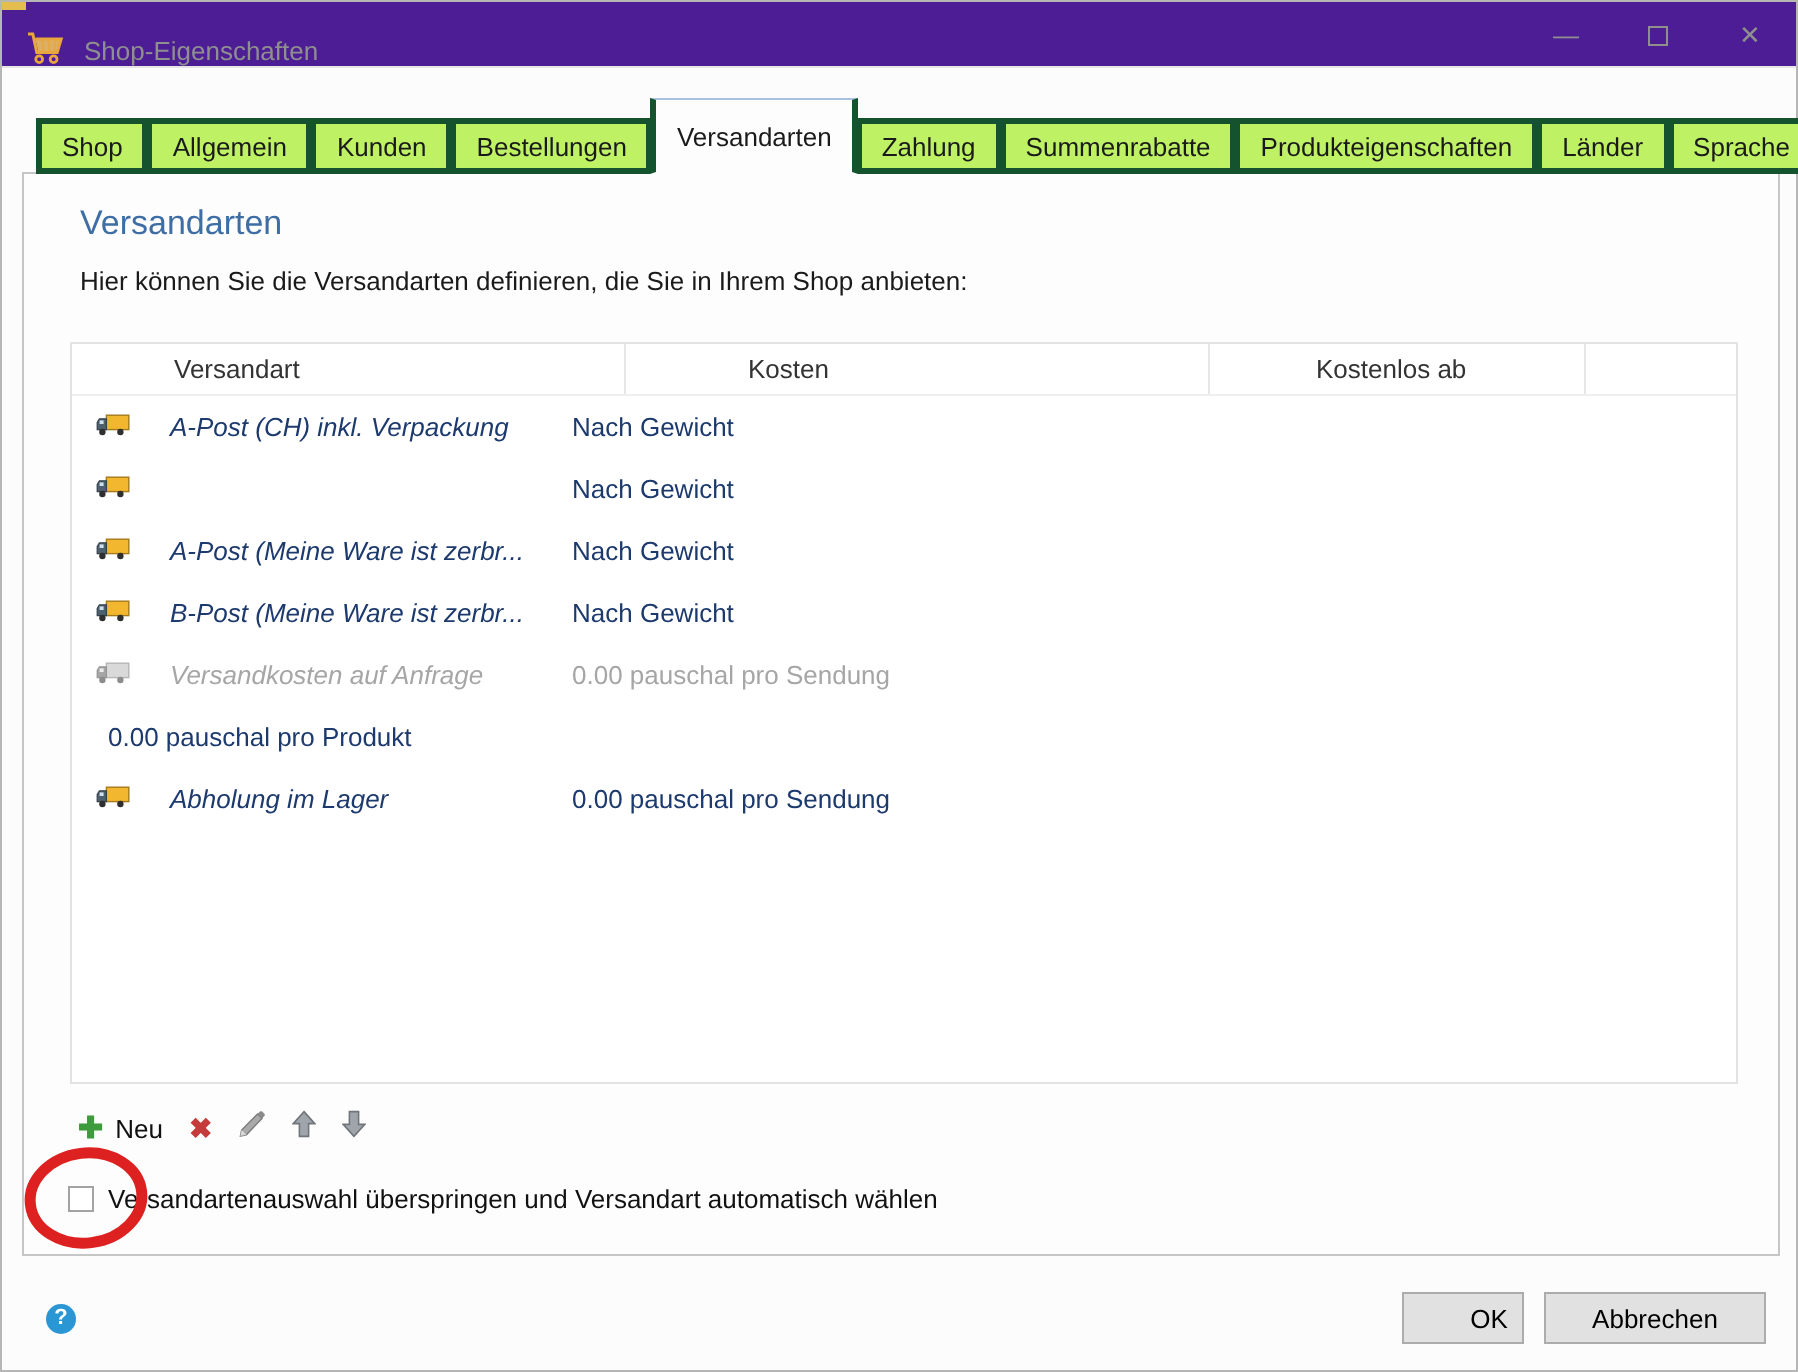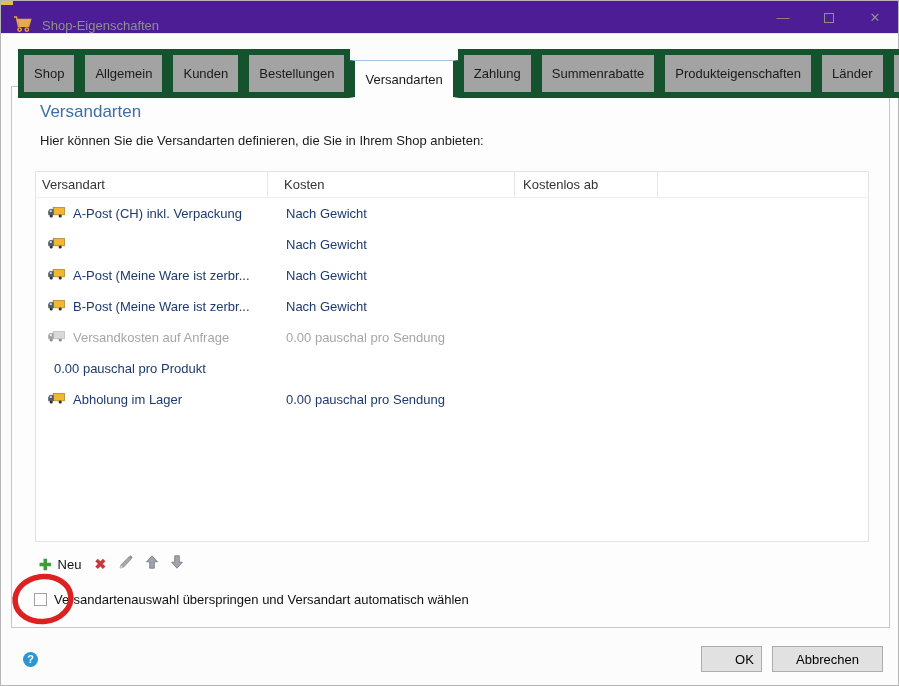--- a/index.html
+++ b/index.html
@@ -14,42 +14,42 @@
   .titlebar-icon { margin-right:9px; display:flex; }
   .titlebar-title { font-size:13px; color:#8f8f8f; }
   .window-controls { position:absolute; right:0; top:0; height:33px; display:flex; }
   .wc-btn { width:46px; height:33px; display:flex; align-items:center; justify-content:center;
             color:#8f8f8f; font-size:13px; }
   .wc-max-glyph { width:10px; height:10px; border:1px solid #8f8f8f; }
   .corner-artifact { position:absolute; left:0; top:0; width:12px; height:4px; background:#e3bd4e; }
 
   
   .tabs { position:absolute; left:17px; top:48px; display:flex; align-items:flex-end; z-index:3; }
-  .tab { height:49px; padding:0 10px; background:#a3a3a3; border:6px solid #14532d; margin-right:-1px;
+  .tab { height:28px; padding:0 10px; background:#bef264; border:3px solid #14532d; margin-right:-1px;
          font-size:13px; color:#1a1a1a; display:flex; align-items:center; }
   .tab.active { height:38px; background:#fdfdfd; border-bottom:1px solid #fdfdfd; border-top:1px solid #a8c3de;
                 position:relative; z-index:4; }
 
   
   .panel { position:absolute; left:10px; top:85px; width:879px; height:542px;
            background:#fdfdfd; border:1px solid #c6c6c6; z-index:2; }
   .panel-heading { position:absolute; left:28px; top:15px; font-size:17px; color:#3f6ea5; font-weight:normal; }
   .panel-desc { position:absolute; left:28px; top:46px; font-size:13px; color:#1a1a1a; }
 
   
   .table { position:absolute; left:23px; top:84px; width:834px; height:371px;
            background:#fff; border:1px solid #e3e3e3; overflow:hidden; }
   .thead { display:flex; height:26px; border-bottom:1px solid #efefef; }
-  .th { font-size:13px; color:#333; line-height:25px; border-right:1px solid #e7e7e7; }
+  .th { font-size:13px; color:#333; line-height:25px; border-right:1px solid #e7e7e7;margin-left:45px; }
   .th:nth-child(1){ width:232px; padding-left:6px; }
   .th:nth-child(2){ width:247px; padding-left:16px; }
   .th:nth-child(3){ width:143px; padding-left:8px; }
   .th:nth-child(4){ flex:1; border-right:none; }
   .trow { display:flex; height:31px; align-items:center; font-size:13px; color:#1d3a6e; }
-  .td-name { width:232px; padding-left:12px; display:flex; align-items:center; gap:8px; white-space:nowrap; }
+  .td-name { width:232px; padding-left:12px; display:flex; align-items:center; gap:20px; white-space:nowrap;font-style:italic; }
   .td-cost { width:247px; padding-left:18px; white-space:nowrap; }
   .td-free { width:143px; padding-left:8px; }
   .trow.disabled { color:#a6a6a6; }
   .trow.disabled svg { filter:grayscale(1) opacity(.55); }
 
   
   .toolbar { position:absolute; left:27px; top:466px; display:flex; align-items:center; gap:13px; height:22px; }
   .tool-new { display:flex; align-items:center; gap:6px; font-size:13px; color:#111; }
   .plus-glyph { color:#3d9b3d; font-size:15px; font-weight:bold; line-height:1; }
   .del-glyph { color:#c53a3a; font-size:14px; font-weight:bold; line-height:1; }

